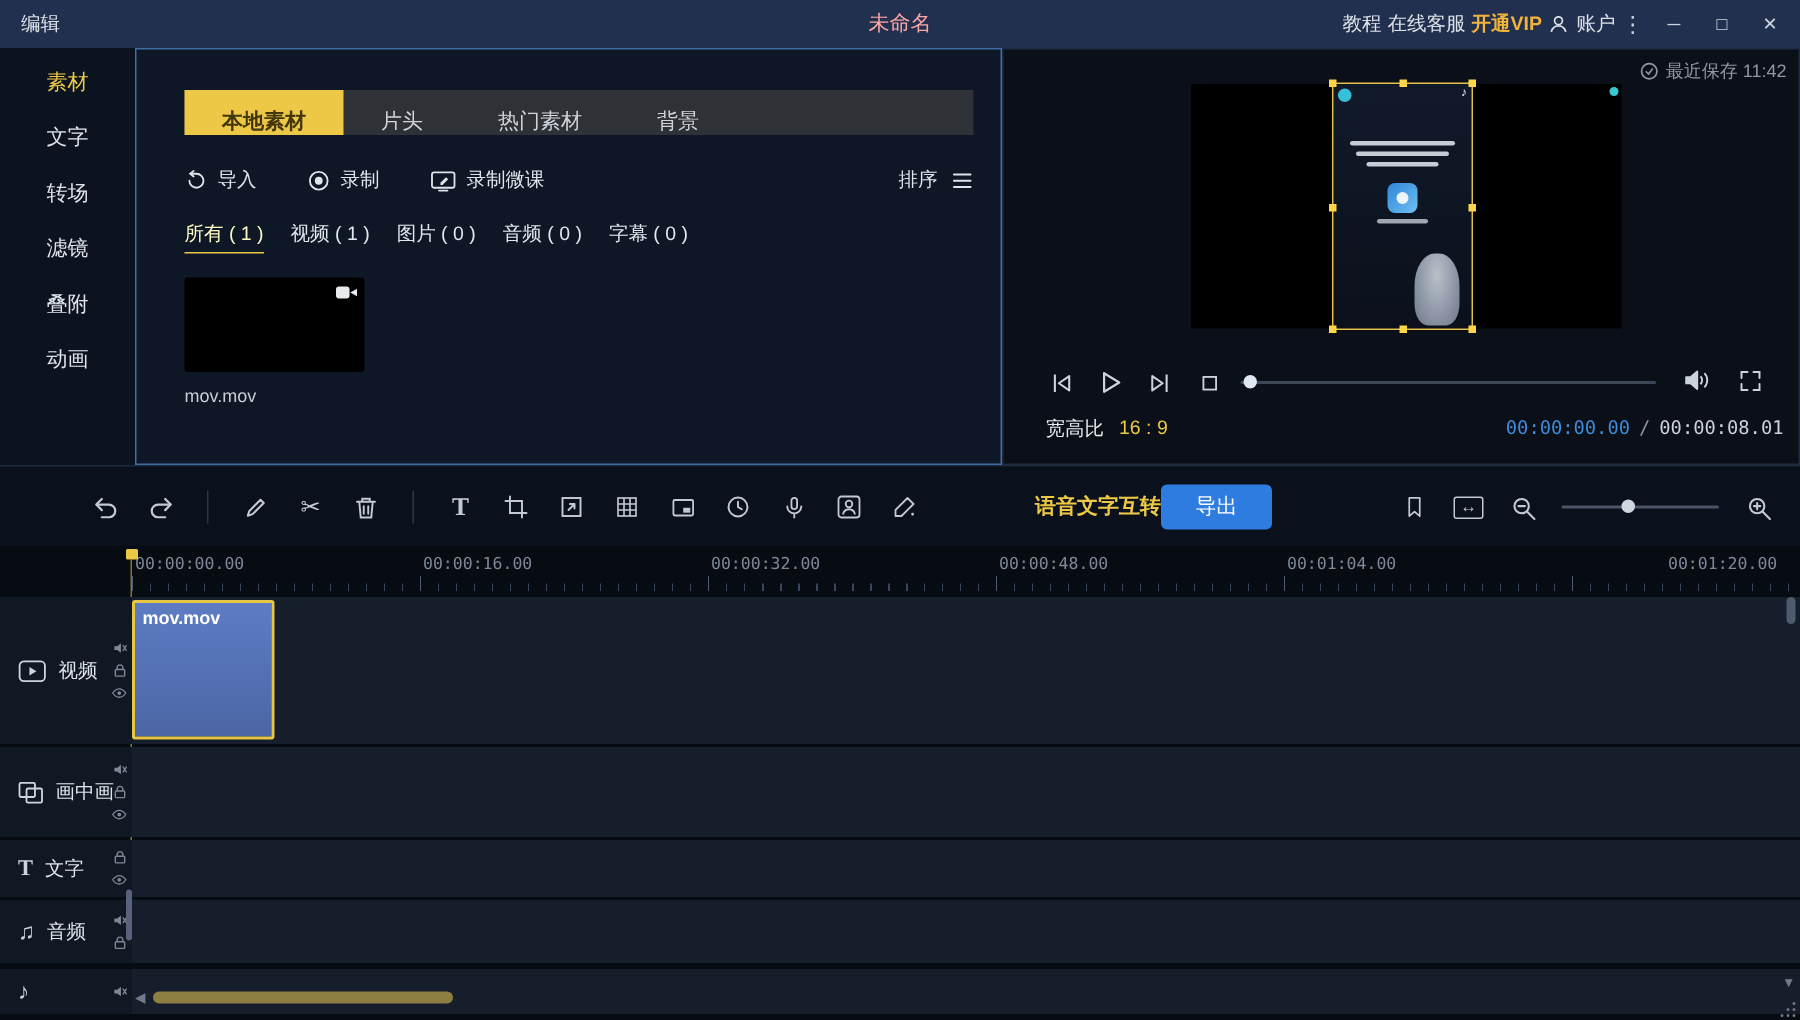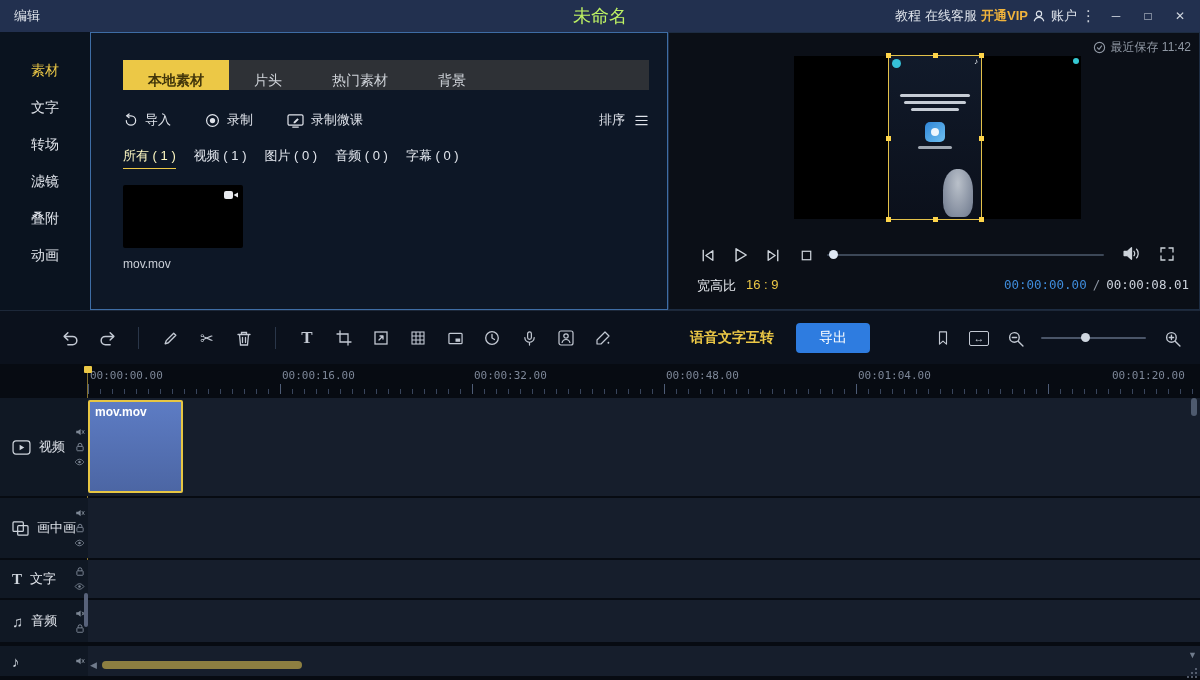--- a/index.html
+++ b/index.html
@@ -6,30 +6,30 @@
   html,body { width:1200px; height:680px; }
   body { font-family: "Liberation Sans", "DejaVu Sans", sans-serif; background:#070b12; color:#d6dbe3; overflow:hidden; }
   .app { position:relative; width:1200px; height:680px; overflow:hidden; background:#070b12; }
   svg { display:block; }
   .glyph { display:inline-block; }
 
   
   .titlebar { position:absolute; left:0; top:0; width:1200px; height:32px; background:#22304f; display:flex; align-items:center; }
   .tb-left { display:flex; align-items:center; gap:24px; padding-left:14px; font-size:13px; color:#dde2ea;flex-direction:column; }
   .tb-menu { cursor:default; }
-  .tb-title { position:absolute; left:50%; transform:translateX(-50%); font-size:18px; color:#bef264; }
+  .tb-title { position:absolute; left:50%; transform:translateX(-50%); font-size:14px; color:#fca5a5; }
   .tb-right { position:absolute; right:104px; display:flex; align-items:center; gap:4px; font-size:13px; color:#dde2ea; }
   .tb-vip { color:#f0b33c; font-weight:bold; }
   .tb-account { display:flex; align-items:center; gap:5px; }
   .tb-more { font-size:15px; color:#c9cfd8; }
   .win-controls { position:absolute; right:4px; display:flex; }
   .win-btn { width:32px; height:32px; display:flex; align-items:center; justify-content:center; font-size:12px; color:#cfd5de; }
 
   
-  .left-rail { position:absolute; left:0; top:32px; width:90px; height:278px; background:#0a131f; padding-top:20px; }
+  .left-rail { position:absolute; left:0; top:32px; width:90px; height:278px; background:#0a131f; padding-top:4px; }
   .rail-item { height:37px; display:flex; align-items:center; justify-content:center; font-size:14px; color:#dfe3ea; }
   .rail-item.active { color:#ecc846; }
 
   
   .material-panel { position:absolute; left:90px; top:32px; width:578px; height:278px; background:#0d1726; border:1px solid #3e6da5; }
   .mat-tabs { position:absolute; left:32px; top:27px; right:18px; height:30px; background:#2e3136; display:flex; }
   .mat-tab { padding:5px 25px; line-height:30px; font-size:14px; color:#d0d4da; }
   .mat-tab.active { background:#ecc846; color:#42360a; font-weight:bold; }
   .mat-actions { position:absolute; left:32px; top:74px; right:18px; height:26px; display:flex; align-items:center; gap:34px; font-size:13px; color:#dfe3ea; }
   .mat-action { display:flex; align-items:center; gap:7px; }
@@ -70,21 +70,21 @@
   .pv-aspect-value { color:#ecc846; }
   .pv-times { position:absolute; right:10px; display:flex; gap:6px; font-family:"DejaVu Sans Mono", monospace; font-size:12.5px; }
   .t-cur { color:#3f8cdb; } .t-sep { color:#8d96a3; } .t-total { color:#ccd2dc; }
 
   
   .toolbar { position:absolute; left:0; top:310px; width:1200px; height:54px; background:#0b111c; border-top:1px solid #1d2839; }
   .tbr-left { position:absolute; left:60px; top:0; height:54px; display:flex; align-items:center; gap:17px; color:#c3c9d3; }
   .tbr-sep { width:1px; height:22px; background:#2a3649; margin:0 4px; }
   .tool { display:flex; align-items:center; justify-content:center; width:20px; height:22px; }
   .text-tool-glyph { font-size:17px; font-weight:bold; font-family:"Liberation Serif", serif; }
-  .tbr-mid { position:absolute; left:690px; top:0; height:54px; display:flex; align-items:center; gap:22px; }
+  .tbr-mid { position:absolute; left:690px; top:0; height:54px; display:flex; align-items:center; }
   .speech-link { color:#ecc846; font-size:14px; font-weight:bold; }
   .export-btn { background:#2e7ce0; color:#fff; font-size:14px; padding:6px 23px; border-radius:4px; border:none; }
   .tbr-right { position:absolute; right:18px; top:0; height:54px; display:flex; align-items:center; gap:16px; color:#c3c9d3; }
   .fit-box { display:flex; align-items:center; justify-content:center; width:20px; height:15px; border:1px solid #c3c9d3; border-radius:2px; font-size:11px; }
   .zoom-slider { position:relative; width:105px; height:2px; background:#4a5568; border-radius:1px; }
   .zoom-dot { position:absolute; left:40px; top:-4px; width:9px; height:9px; border-radius:50%; background:#cfd6df; }
 
   
   .timeline { position:absolute; left:0; top:364px; width:1200px; height:316px; background:#070b12; }
   .ruler { position:absolute; left:0; top:0; width:100%; height:32px; }

